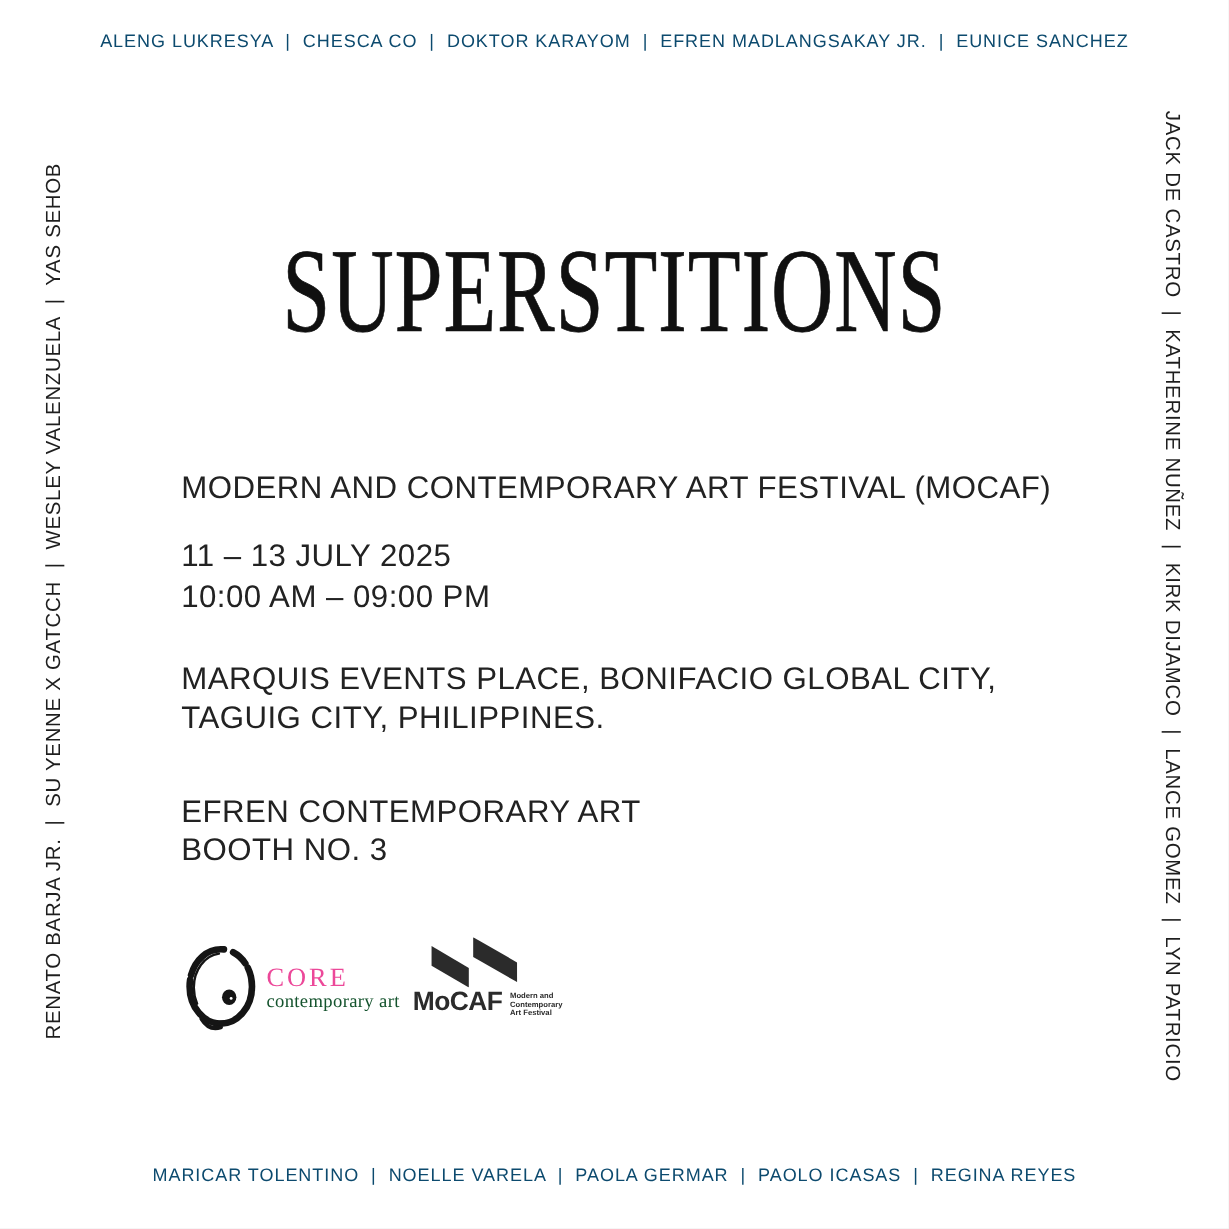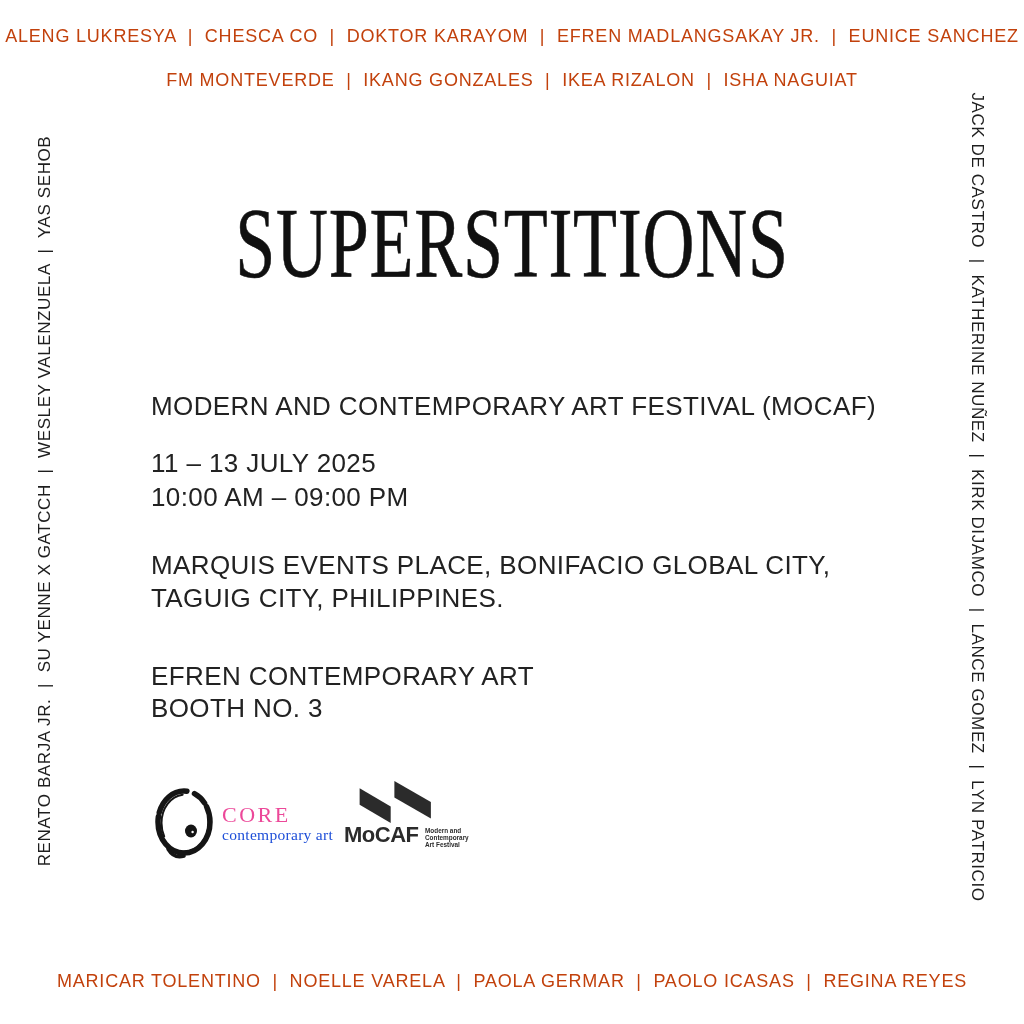--- a/index.html
+++ b/index.html
@@ -6,21 +6,21 @@
   .poster {
     position:relative; width:1024px; height:1024px; margin:0 auto;
     background:#ffffff; overflow:hidden;
     font-family:"Liberation Sans", sans-serif; color:#1f1f1f;
   }
 
   
   .names-row {
     position:absolute; left:0; width:100%;
     text-align:center; white-space:pre;
-    font-size:18px; letter-spacing:0.8px; color:#c2410c;
+    font-size:15px; letter-spacing:0.8px; color:#0c4a6e;
   }
   .row1 { top:26px; }
   .row2 { top:70px; }
   .row-bottom { top:971px; }
 
   .names-col {
     position:absolute; width:900px; text-align:center; white-space:pre;
     font-size:17px; letter-spacing:0.6px; color:#1e1e1e;
   }
   .col-left  { left:45px;  top:501px; transform:translate(-50%,-50%) rotate(-90deg); }
@@ -49,41 +49,40 @@
   .i-booth    { top:693px; }
 
   
   .core-mark { position:absolute; left:154px; top:786px; width:64px; height:76px; }
   .core-name {
     position:absolute; left:222px; top:802px;
     font-family:"Liberation Serif", serif; font-size:22px; letter-spacing:2.5px; color:#ec4899;
   }
   .core-sub {
     position:absolute; left:222px; top:826px;
-    font-family:"Liberation Serif", serif; font-size:15.5px; letter-spacing:0.3px; color:#1d4ed8;
+    font-family:"Liberation Serif", serif; font-size:15.5px; letter-spacing:0.3px; color:#14532d;
   }
 
   
   .mocaf-mark { position:absolute; left:358px; top:781px; width:80px; height:42px; }
   .mocaf-word {
     position:absolute; left:344px; top:822px;
     font-size:22px; font-weight:bold; letter-spacing:-0.5px; color:#2b2b2b;
   }
   .mocaf-tag {
     position:absolute; left:425px; top:827px;
     font-size:6.4px; font-weight:bold; line-height:7px; color:#2b2b2b;
   }
 </style>
 </head>
 <body>
 
 <div class="poster">
 
   <div class="names-row row1">ALENG LUKRESYA  |  CHESCA CO  |  DOKTOR KARAYOM  |  EFREN MADLANGSAKAY JR.  |  EUNICE SANCHEZ</div>
-  <div class="names-row row2">FM MONTEVERDE  |  IKANG GONZALES  |  IKEA RIZALON  |  ISHA NAGUIAT</div>
 
   <div class="names-col col-left">RENATO BARJA JR.  |  SU YENNE X GATCCH  |  WESLEY VALENZUELA  |  YAS SEHOB</div>
   <div class="names-col col-right">JACK DE CASTRO  |  KATHERINE NUÑEZ  |  KIRK DIJAMCO  |  LANCE GOMEZ  |  LYN PATRICIO</div>
 
   <div class="names-row row-bottom">MARICAR TOLENTINO  |  NOELLE VARELA  |  PAOLA GERMAR  |  PAOLO ICASAS  |  REGINA REYES</div>
 
   <h1 class="title">SUPERSTITIONS</h1>
 
   <div class="info i-festival">MODERN AND CONTEMPORARY ART FESTIVAL (MOCAF)</div>
   <div class="info i-dates">11 – 13 JULY 2025</div>

